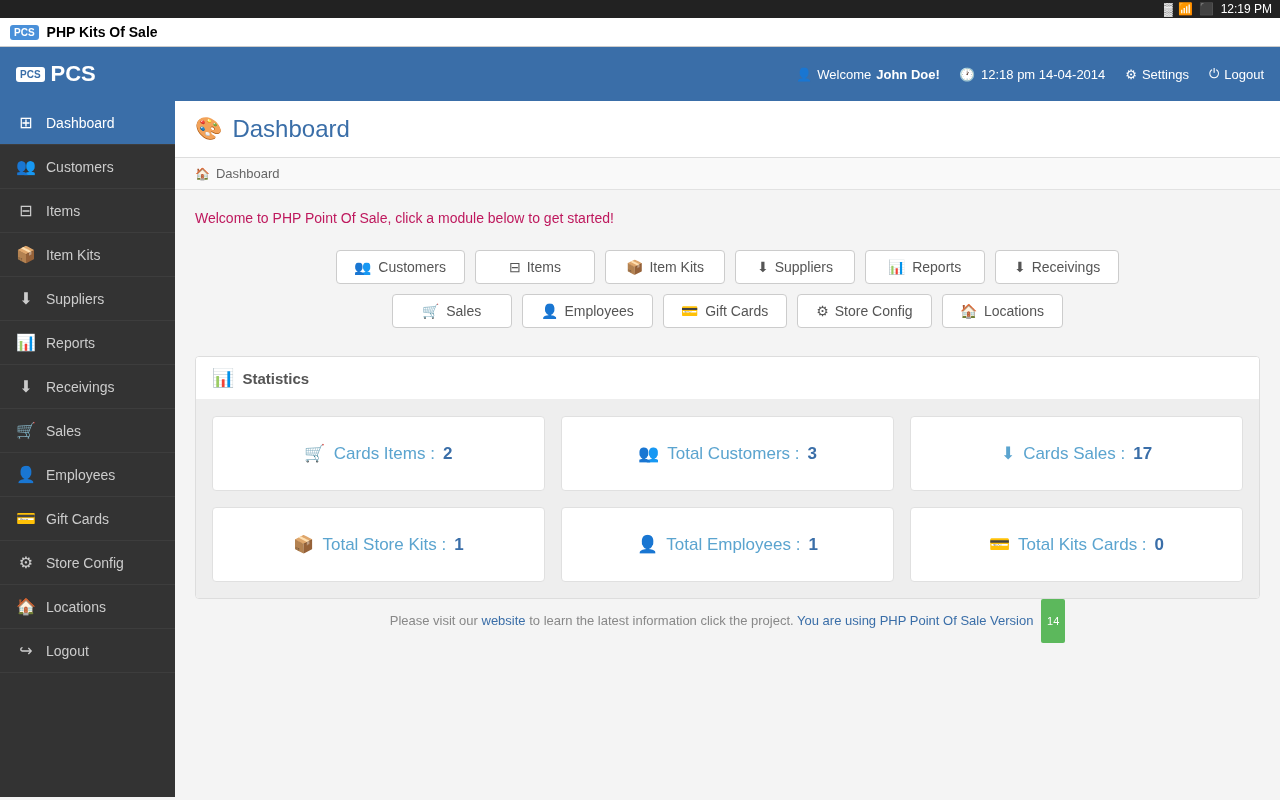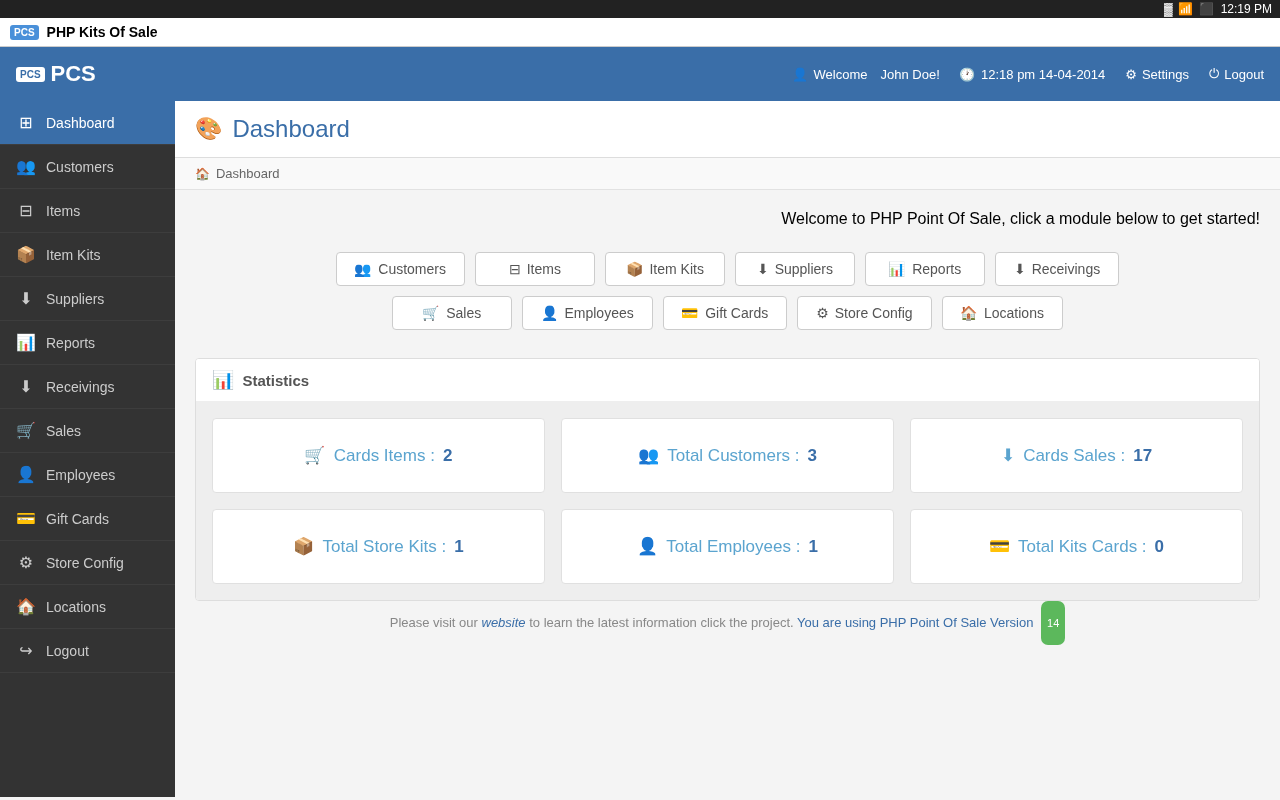--- a/index.html
+++ b/index.html
@@ -66,21 +66,21 @@
       font-weight: bold;
       color: #fff;
     }
     .top-nav .nav-right {
       display: flex;
       align-items: center;
       gap: 20px;
       font-size: 13px;
     }
     .top-nav .nav-right span { display: flex; align-items: center; gap: 5px; cursor: pointer; }
-    .top-nav .nav-right .username { font-weight: normal; margin-left: 8px; }
+    .top-nav .nav-right .username { font-weight: bold; }
 
     
     .layout {
       display: flex;
       height: calc(800px - 80px - 24px);
     }
 
     
     .sidebar {
       background: #333;
@@ -133,23 +133,23 @@
       gap: 6px;
     }
     .breadcrumb .home-icon { font-size: 12px; }
 
     
     .content-area {
       padding: 20px;
     }
 
     .welcome-text {
-      text-align: right;
-      font-size: 16px;
-      color: #000000;
+      text-align: left;
+      font-size: 14px;
+      color: #be185d;
       margin-bottom: 24px;
     }
 
     
     .module-buttons {
       display: flex;
       flex-direction: column;
       align-items: center;
       gap: 10px;
       margin-bottom: 28px;
@@ -220,27 +220,27 @@
       color: #3a6ea8;
     }
 
     
     .footer {
       text-align: center;
       padding: 14px;
       font-size: 13px;
       color: #888;
     }
-    .footer a { color: #3a6ea8; text-decoration: none; font-style: italic; }
+    .footer a { color: #3a6ea8; text-decoration: none; }
     .version-badge {
       background: #5cb85c;
       color: #fff;
       font-size: 11px;
       padding: 16px 6px;
-      border-radius: 7px;
+      border-radius: 2px;
       margin-left: 4px;
     }
     .version-notice {
       color: #3a6ea8;
     }
   </style>
 </head>
 <body>
 
 <div class="status-bar">

